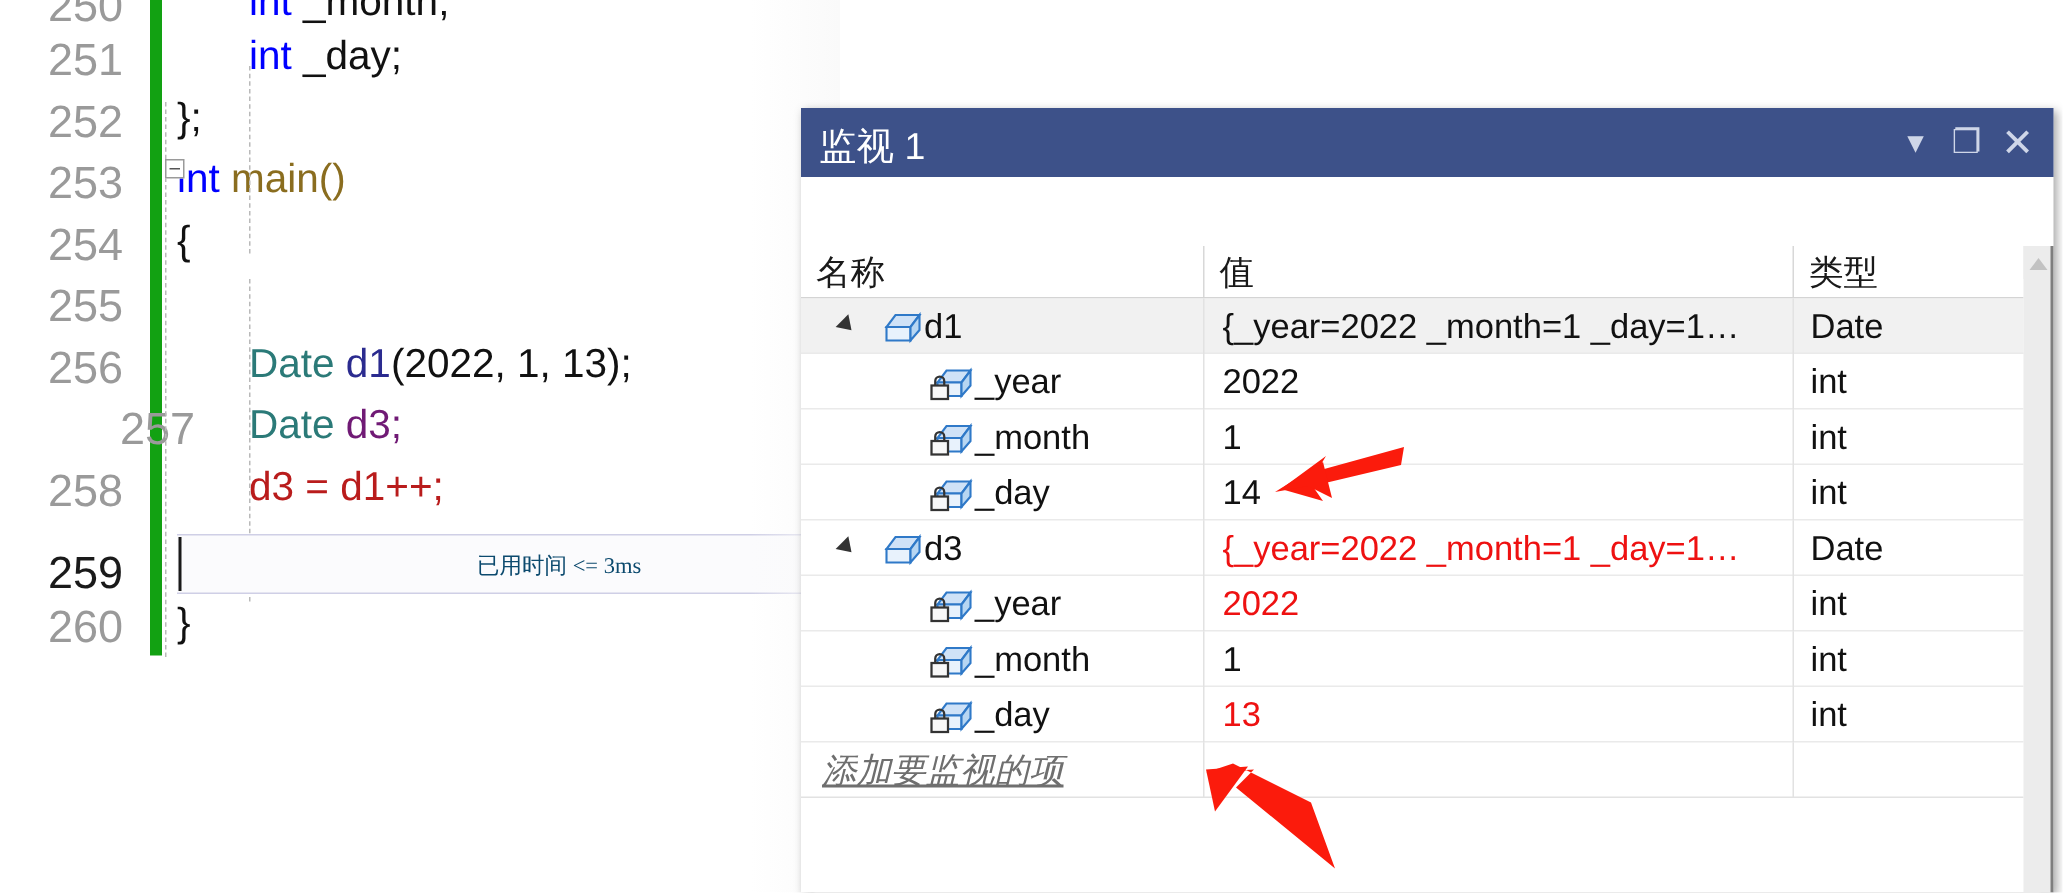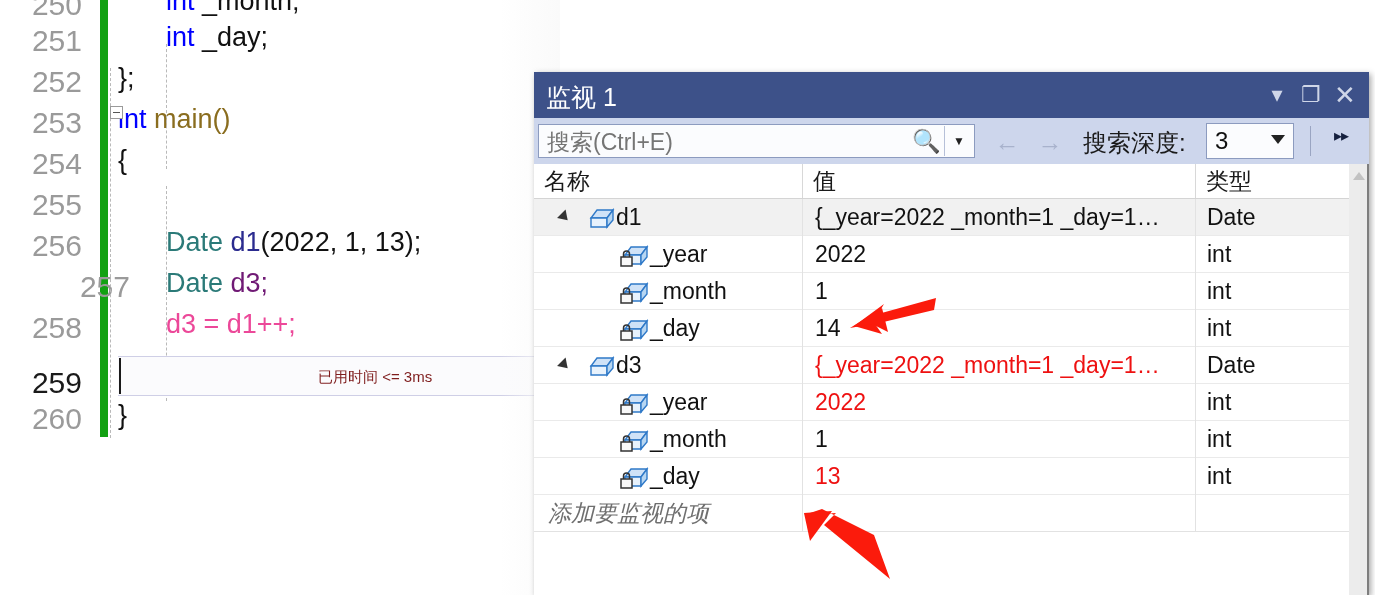--- a/index.html
+++ b/index.html
@@ -39,22 +39,22 @@
   #collapse-box::after {
     content: ""; position: absolute; left: 2px; top: 5px; width: 7px; height: 1px; background: #555;
   }
   #current-line-box {
     position: absolute; left: 118px; top: 356px; width: 442px; height: 40px;
     border-top: 1px solid #cfcfe6; border-bottom: 1px solid #cfcfe6;
     background: #fbfbfd; box-sizing: border-box;
   }
   #caret { position: absolute; left: 119px; top: 358px; width: 2px; height: 36px; background: #1a1a1a; }
   #elapsed {
-    position: absolute; left: 318px; top: 368px; color: #7f1d1d; font-size: 15px;
-    font-family: Liberation Sans, sans-serif; white-space: nowrap;
+    position: absolute; left: 318px; top: 368px; color: #0c4a6e; font-size: 15px;
+    font-family: Liberation Serif, serif; white-space: nowrap;
   }
   #editor-fade {
     position: absolute; left: 500px; top: 0; width: 60px; height: 595px;
     background: linear-gradient(to right, rgba(255,255,255,0), rgba(250,250,250,1));
   }
 
   
   #watch {
     position: absolute; left: 534px; top: 72px; width: 835px; height: 523px;
     background: #ffffff; box-shadow: 2px 2px 6px rgba(0,0,0,0.35);
@@ -153,21 +153,21 @@
     position: absolute; left: 662px; top: 0; width: 153px; height: 36px; line-height: 36px;
     font-size: 23px; color: #111; font-family: "Liberation Sans", sans-serif;
     padding-left: 11px; box-sizing: border-box; white-space: nowrap;
   }
   .vsep-1 { position: absolute; left: 268px; top: 0; width: 1px; height: 37px; background: #e2e2e2; }
   .vsep-2 { position: absolute; left: 661px; top: 0; width: 1px; height: 37px; background: #e2e2e2; }
   .changed { color: #ee1111 !important; }
   .placeholder-text {
     position: absolute; left: 14px; top: 0; height: 36px; line-height: 36px;
     font-size: 23px; color: #6f6f6f; font-style: italic;
-    font-family: "Liberation Sans", sans-serif; white-space: nowrap;
+    font-family: "Liberation Sans", sans-serif; white-space: nowrap; text-decoration: underline;
   }
   .expander {
     position: absolute; left: 26px; top: 12px; width: 0; height: 0;
     border-left: 9px solid #333; border-top: 6px solid transparent; border-bottom: 6px solid transparent;
     transform: rotate(45deg); transform-origin: center;
   }
   .cube-icon { position: absolute; top: 7px; width: 30px; height: 24px; }
   .name-text { position: absolute; top: 0; height: 36px; line-height: 36px; font-size: 23px; }
 
   
@@ -210,21 +210,21 @@
         <div class="gutter-num" style="top: 404px;">260</div>
       </div>
     <div id="code-area">
         <div class="code-line" style="top: -14px; left: 166px;"><span class="tok-key">int </span><span class="tok-plain">_month;</span></div>
         <div class="code-line" style="top: 22px; left: 166px;"><span class="tok-key">int </span><span class="tok-plain">_day;</span></div>
         <div class="code-line" style="top: 63px; left: 118px;"><span class="tok-plain">};</span></div>
         <div class="code-line" style="top: 104px; left: 118px;"><span class="tok-key">int </span><span class="tok-fn">main()</span></div>
         <div class="code-line" style="top: 145px; left: 118px;"><span class="tok-plain">{</span></div>
         <div class="code-line" style="top: 227px; left: 166px;"><span class="tok-type">Date </span><span class="tok-plain" style="color: rgb(43, 43, 143);">d1</span><span class="tok-plain">(2022, 1, 13);</span></div>
         <div class="code-line" style="top: 268px; left: 166px;"><span class="tok-type">Date </span><span class="tok-plain" style="color: #701a75;">d3;</span></div>
-        <div class="code-line" style="top: 309px; left: 166px;"><span class="tok-plain" style="color: #ec4899;">d3 = d1++;</span></div>
+        <div class="code-line" style="top: 309px; left: 166px;"><span class="tok-plain" style="color: #b91c1c;">d3 = d1++;</span></div>
         <div class="code-line" style="top: 356px; left: 166px;"><span class="tok-ctrl">return </span><span class="tok-plain">0;</span></div>
         <div class="code-line" style="top: 400px; left: 118px;"><span class="tok-plain">}</span></div>
         <div class="indent-guide" style="left: 166px; top: 44px; height: 125px;"></div>
         <div class="indent-guide" style="left: 166px; top: 186px; height: 215px;"></div>
         <div class="indent-guide" style="left: 110px; top: 68px; height: 370px;"></div>
       </div>
     <div id="collapse-box"></div>
     <div id="current-line-box"></div>
     <div id="caret"></div>
     <div id="elapsed">已用时间 &lt;= 3ms</div>
@@ -233,36 +233,20 @@
 
   <div id="watch">
 
     <div id="titlebar">
       <div id="title-text">监视 1</div>
       <div class="win-btn" style="left:728px;">▾</div>
       <div class="win-btn" style="left:762px;">❐</div>
       <div class="win-btn" style="left:796px;font-size:26px;">✕</div>
     </div>
 
-    <div id="toolbar">
-      <div id="search-wrap">
-        <input id="search-input" type="text" placeholder="搜索(Ctrl+E)" style="">
-        <div id="search-icon">🔍</div>
-        <div id="search-drop">▼</div>
-      </div>
-      <div class="nav-arrow" style="left:458px;">←</div>
-      <div class="nav-arrow" style="left:501px;">→</div>
-      <div id="depth-label">搜索深度:</div>
-      <div id="depth-box">
-        <div id="depth-value">3</div>
-        <div id="depth-caret"></div>
-      </div>
-      <div id="toolbar-sep"></div>
-      <div id="overflow-chevrons">▸▸</div>
-    </div>
 
     <div id="grid">
       <div id="header-row">
           <div class="hcell" style="left: 0px; width: 268px;">名称</div>
           <div class="hcell" style="left: 269px; width: 392px;">值</div>
           <div class="hsep" style="left: 268px;"></div>
           <div class="hcell" style="left: 662px; width: 153px;">类型</div>
           <div class="hsep" style="left: 661px;"></div>
         </div>
       <div id="rows-container">

